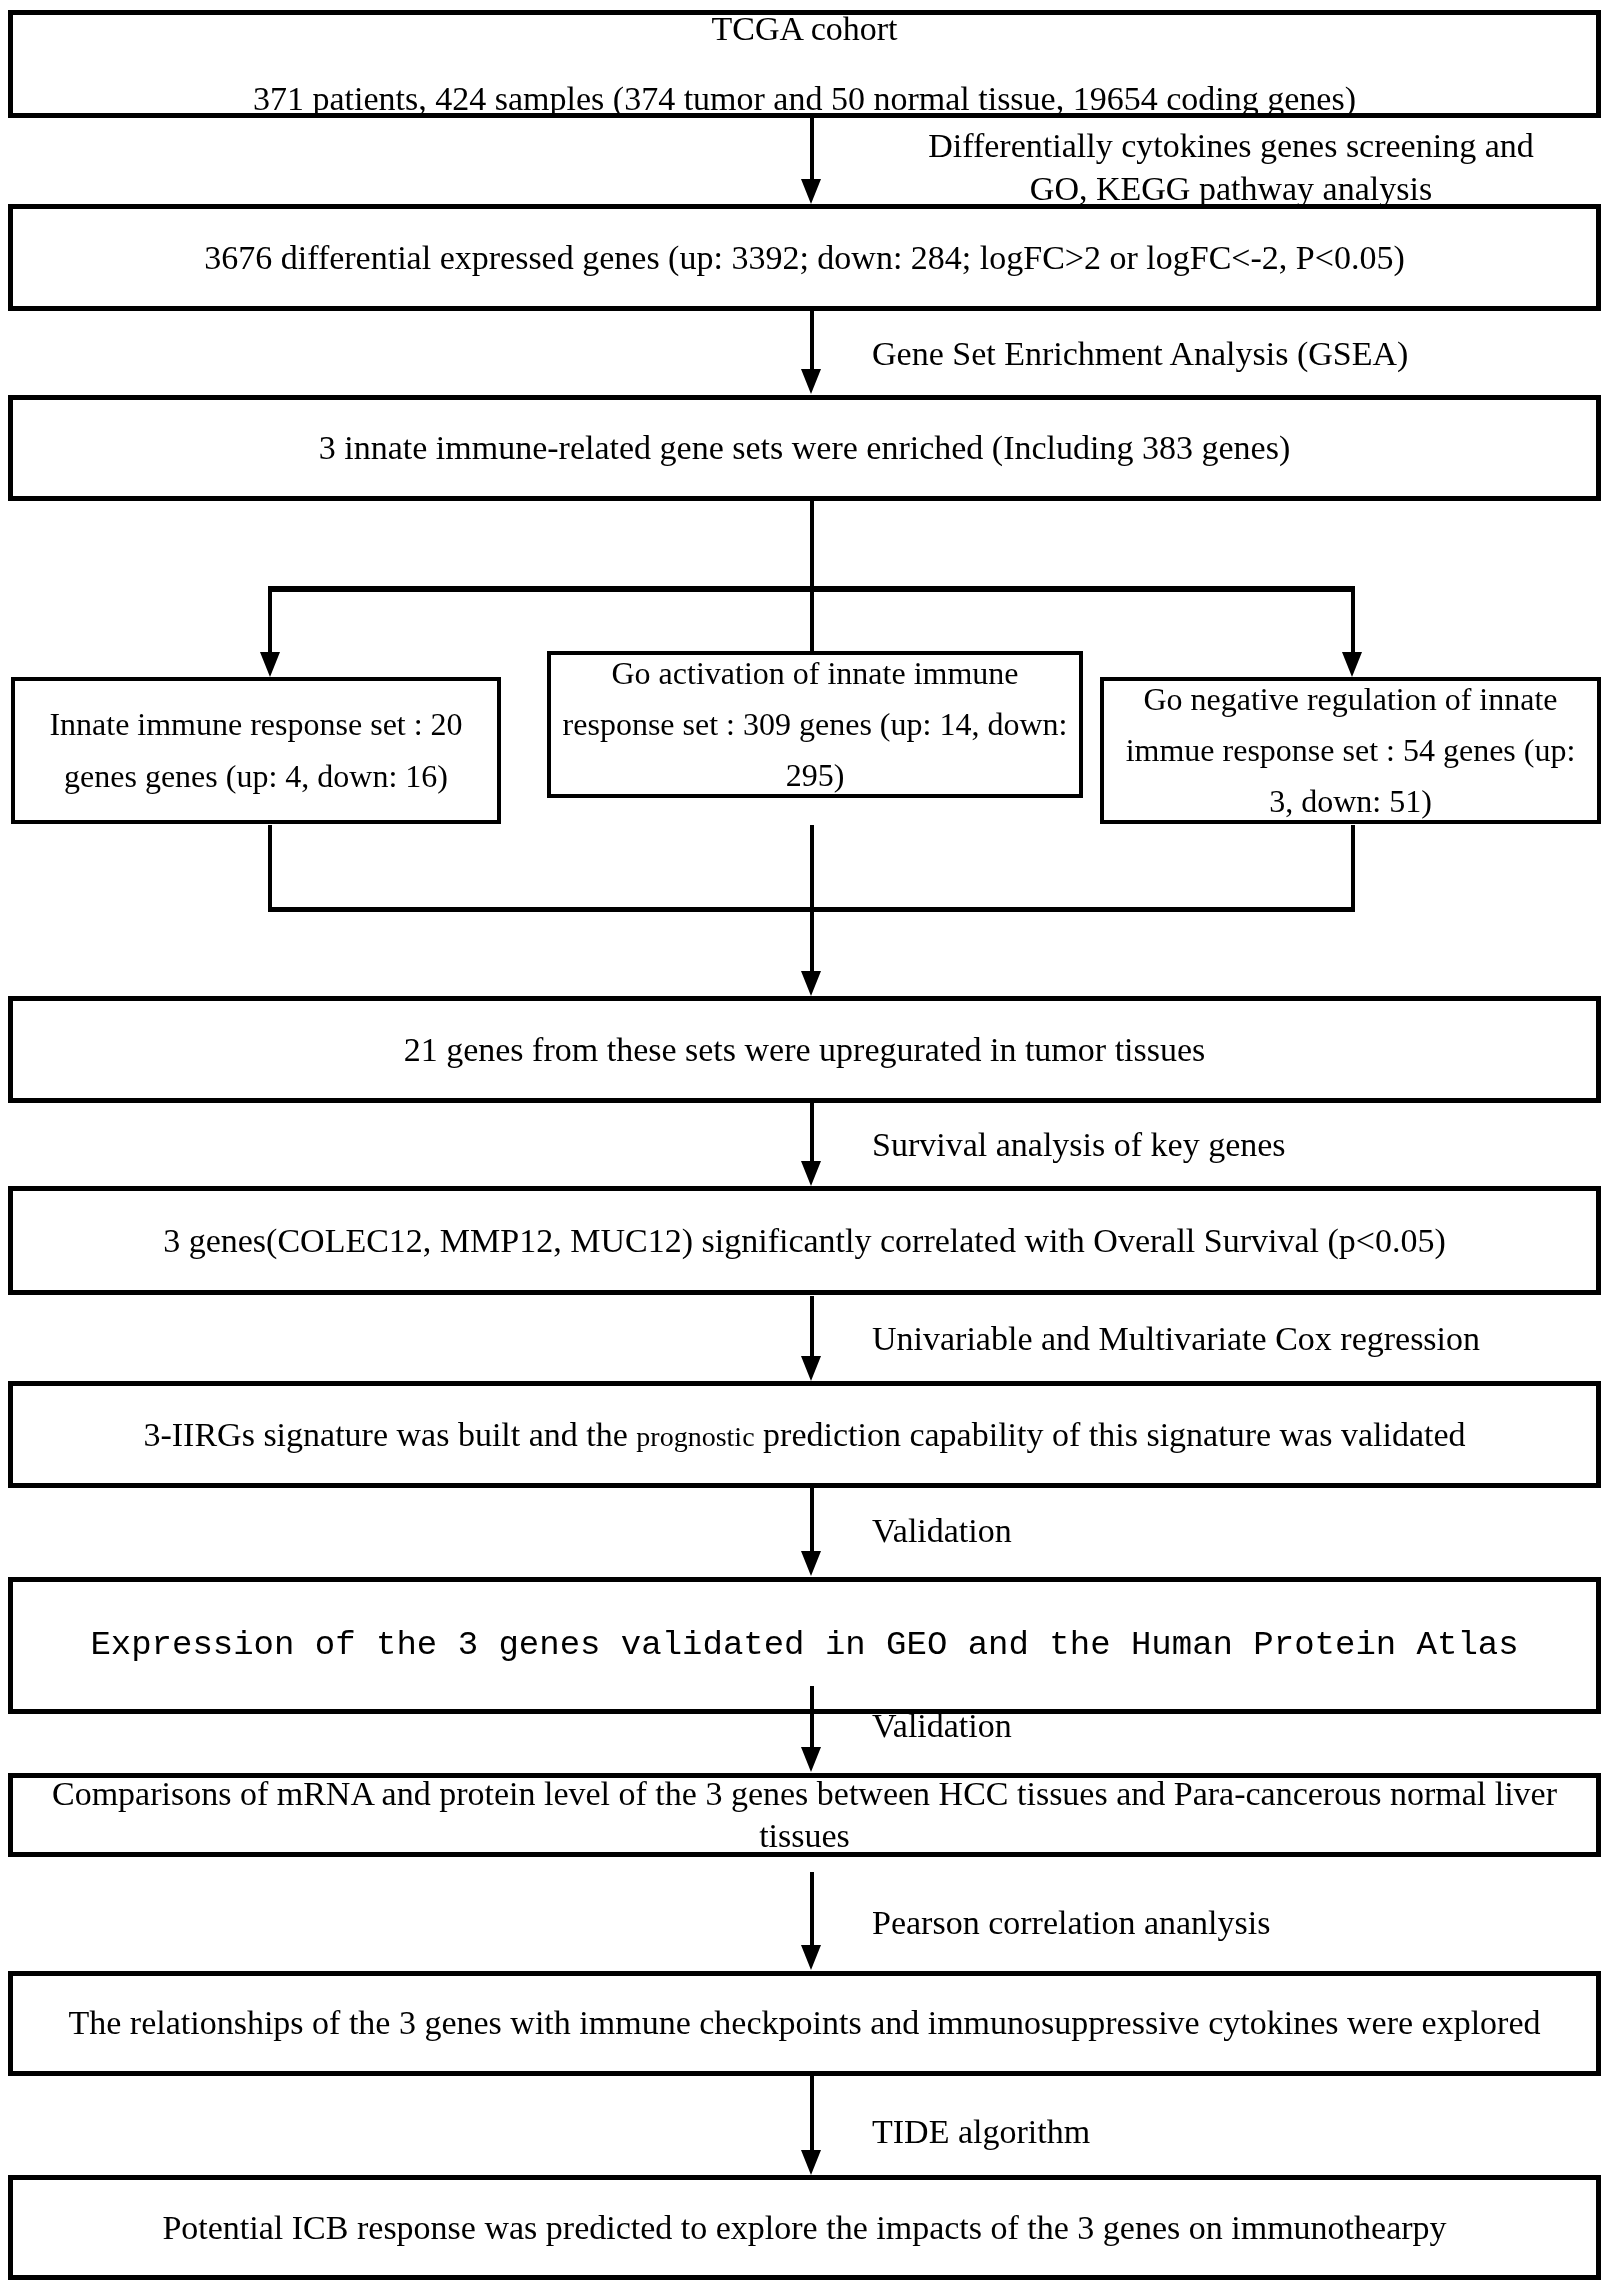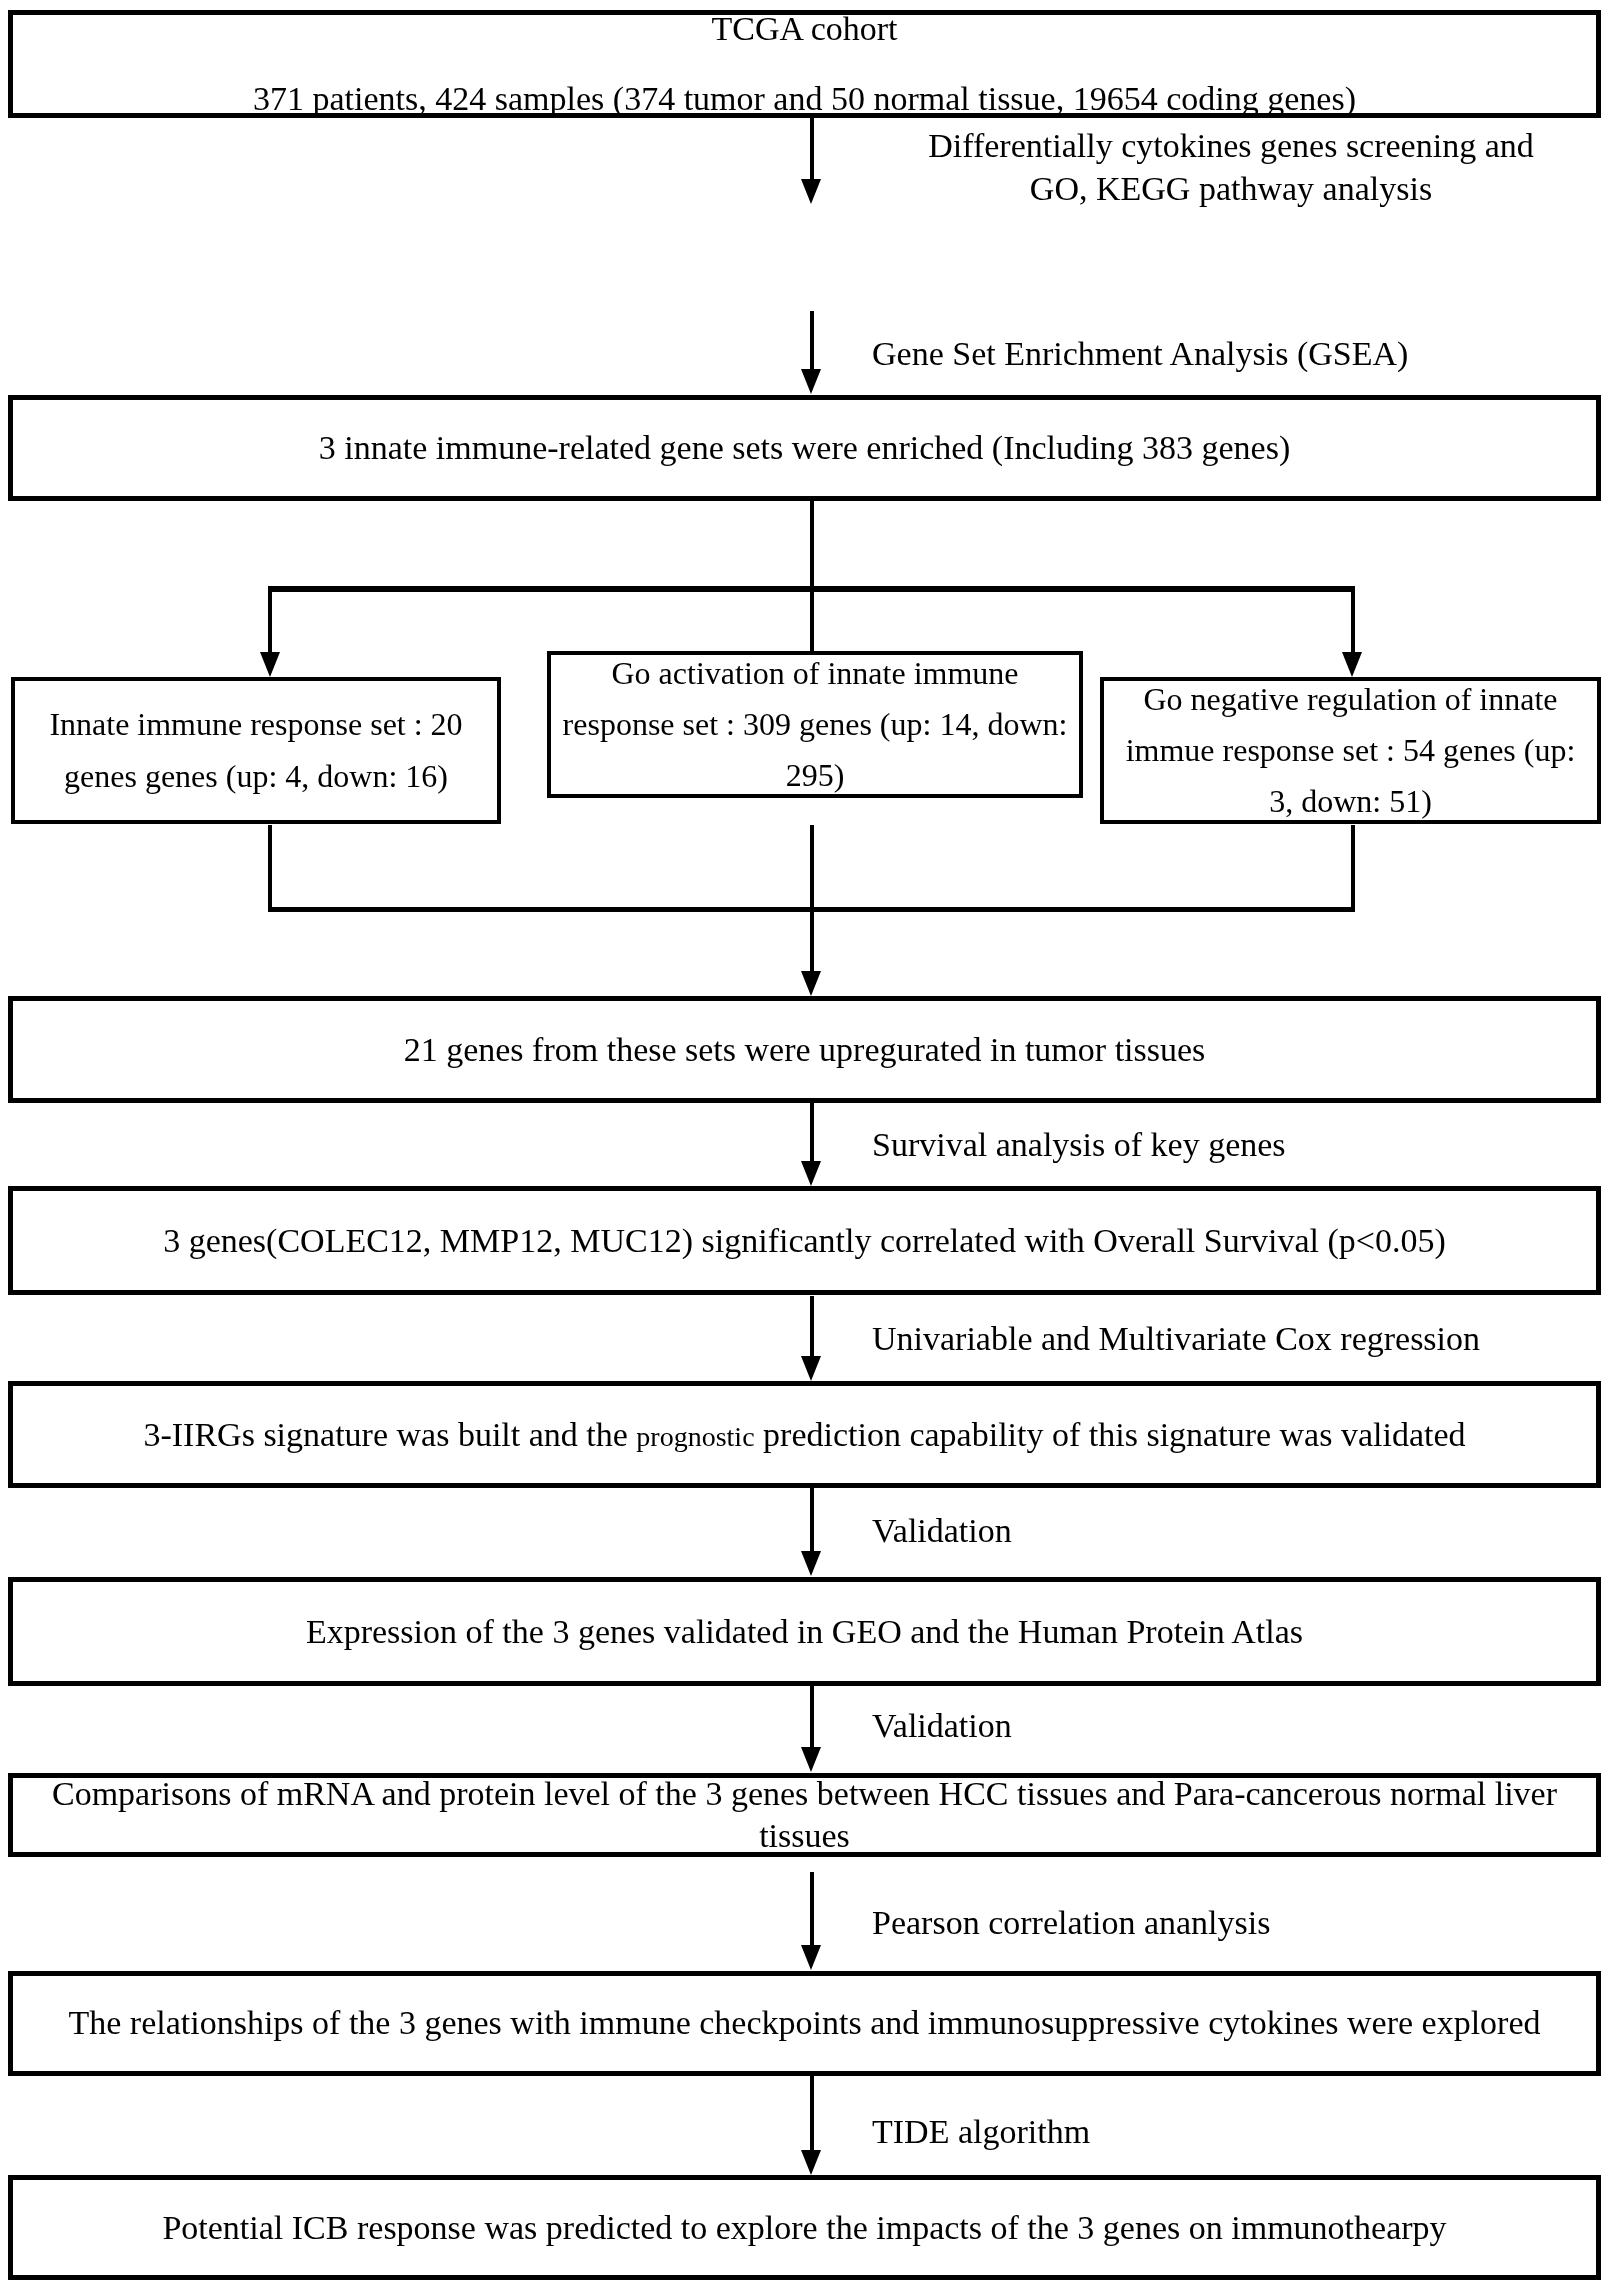--- a/index.html
+++ b/index.html
@@ -70,20 +70,23 @@
     <span class="line-block">371 patients, 424 samples (374 tumor and 50 normal tissue, 19654 coding genes)</span>
   </div>
 
   <div class="vline" style="left:810px; top:117px; height:67px;"></div>
   <div class="ah" style="left:801px; top:179px;"></div>
   <div class="elabel two-line" style="top:125px;">
     <span class="line-block">Differentially cytokines genes screening and</span>
     <span class="line-block">GO, KEGG pathway analysis</span>
   </div>
 
+  <div class="box full" style="top:204px; height:107px;">
+    <span>3676 differential expressed genes (up: 3392; down: 284; logFC&gt;2 or logFC&lt;-2, P&lt;0.05)</span>
+  </div>
 
   <div class="vline" style="left:810px; top:311px; height:63px;"></div>
   <div class="ah" style="left:801px; top:369px;"></div>
   <div class="elabel" style="top:333px;">Gene Set Enrichment Analysis (GSEA)</div>
 
   <div class="box full" style="top:395px; height:106px;">
     <span>3 innate immune-related gene sets were enriched (Including 383 genes)</span>
   </div>
 
   <div class="vline" style="left:810px; top:501px; height:90px;"></div>
@@ -131,21 +134,21 @@
   <div class="box full" style="top:1381px; height:107px;">
     <span>
       <span>3-IIRGs signature was built and the </span><span class="small-word">prognostic</span><span> prediction capability of this signature was validated</span>
     </span>
   </div>
 
   <div class="vline" style="left:810px; top:1488px; height:68px;"></div>
   <div class="ah" style="left:801px; top:1551px;"></div>
   <div class="elabel" style="top:1510px;">Validation</div>
 
-  <div class="box full" style="top:1577px; height:109px;">
+  <div class="box full" style="top:1577px; height:137px;font-family:Liberation Mono, monospace;">
     <span>Expression of the 3 genes validated in GEO and the Human Protein Atlas</span>
   </div>
 
   <div class="vline" style="left:810px; top:1686px; height:66px;"></div>
   <div class="ah" style="left:801px; top:1747px;"></div>
   <div class="elabel" style="top:1705px;">Validation</div>
 
   <div class="box full" style="top:1773px; height:84px; line-height:1.25; padding:1.6px 14.3px;">
     <span>Comparisons of mRNA and protein level of the 3 genes between HCC tissues and Para-cancerous normal liver tissues</span>
   </div>

